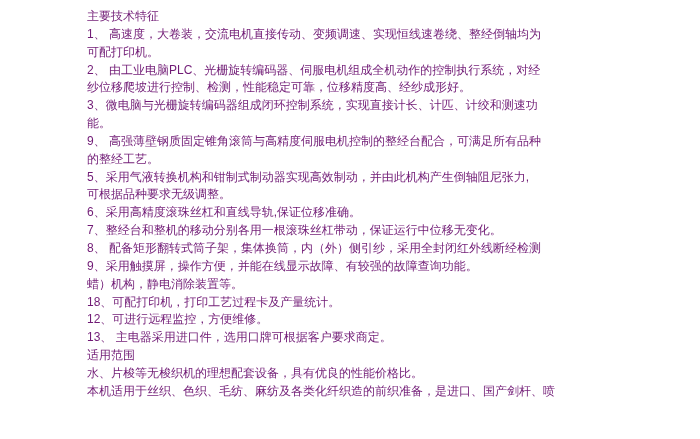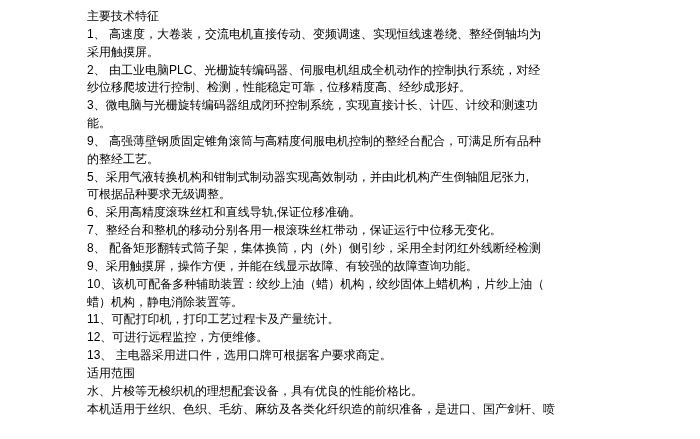--- a/index.html
+++ b/index.html
@@ -14,51 +14,50 @@
     position: relative;
     font-family: "Liberation Sans", sans-serif;
   }
   .content {
     position: absolute;
     left: 87px;
     top: 8px;
     width: 480px;
     font-size: 12px;
     line-height: 17.85px;
-    color: #000000;
+    color: #701a75;
     -webkit-font-smoothing: antialiased;
   }
   .line {
     white-space: pre;
     height: 17.85px;
   }
 </style>
 </head>
 <body>
 
 <div class="content">
   <div class="line">主要技术特征</div>
   <div id="feature-items">
       <div class="line">1、 高速度，大卷装，交流电机直接传动、变频调速、实现恒线速卷绕、整经倒轴均为</div>
-      <div class="line">采用触摸屏。</div>
+      <div class="line">可配打印机。</div>
       <div class="line">2、 由工业电脑PLC、光栅旋转编码器、伺服电机组成全机动作的控制执行系统，对经</div>
       <div class="line">纱位移爬坡进行控制、检测，性能稳定可靠，位移精度高、经纱成形好。</div>
       <div class="line">3、微电脑与光栅旋转编码器组成闭环控制系统，实现直接计长、计匹、计绞和测速功</div>
       <div class="line">能。</div>
       <div class="line">9、 高强薄壁钢质固定锥角滚筒与高精度伺服电机控制的整经台配合，可满足所有品种</div>
       <div class="line">的整经工艺。</div>
       <div class="line">5、采用气液转换机构和钳制式制动器实现高效制动，并由此机构产生倒轴阻尼张力,</div>
       <div class="line">可根据品种要求无级调整。</div>
       <div class="line">6、采用高精度滚珠丝杠和直线导轨,保证位移准确。</div>
       <div class="line">7、整经台和整机的移动分别各用一根滚珠丝杠带动，保证运行中位移无变化。</div>
       <div class="line">8、 配备矩形翻转式筒子架，集体换筒，内（外）侧引纱，采用全封闭红外线断经检测</div>
       <div class="line">9、采用触摸屏，操作方便，并能在线显示故障、有较强的故障查询功能。</div>
-      <div class="line">10、该机可配备多种辅助装置：绞纱上油（蜡）机构，绞纱固体上蜡机构，片纱上油（</div>
       <div class="line">蜡）机构，静电消除装置等。</div>
-      <div class="line">11、可配打印机，打印工艺过程卡及产量统计。</div>
+      <div class="line">18、可配打印机，打印工艺过程卡及产量统计。</div>
       <div class="line">12、可进行远程监控，方便维修。</div>
       <div class="line">13、 主电器采用进口件，选用口牌可根据客户要求商定。</div>
     </div>
   <div class="line">适用范围</div>
   <div id="scope-body">
       <div class="line">水、片梭等无梭织机的理想配套设备，具有优良的性能价格比。</div>
       <div class="line">本机适用于丝织、色织、毛纺、麻纺及各类化纤织造的前织准备，是进口、国产剑杆、喷</div>
     </div>
 </div>
 

